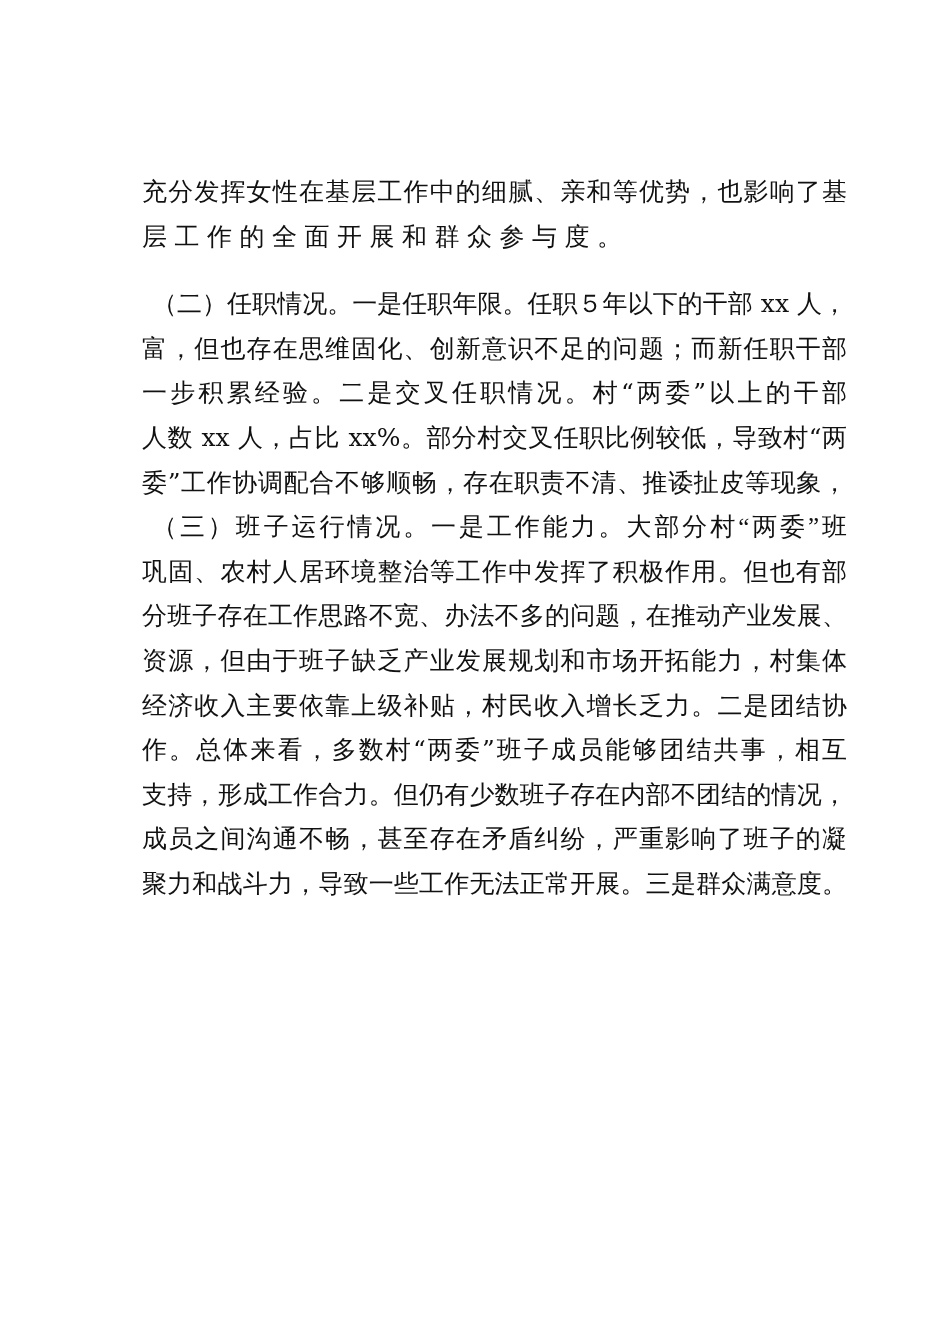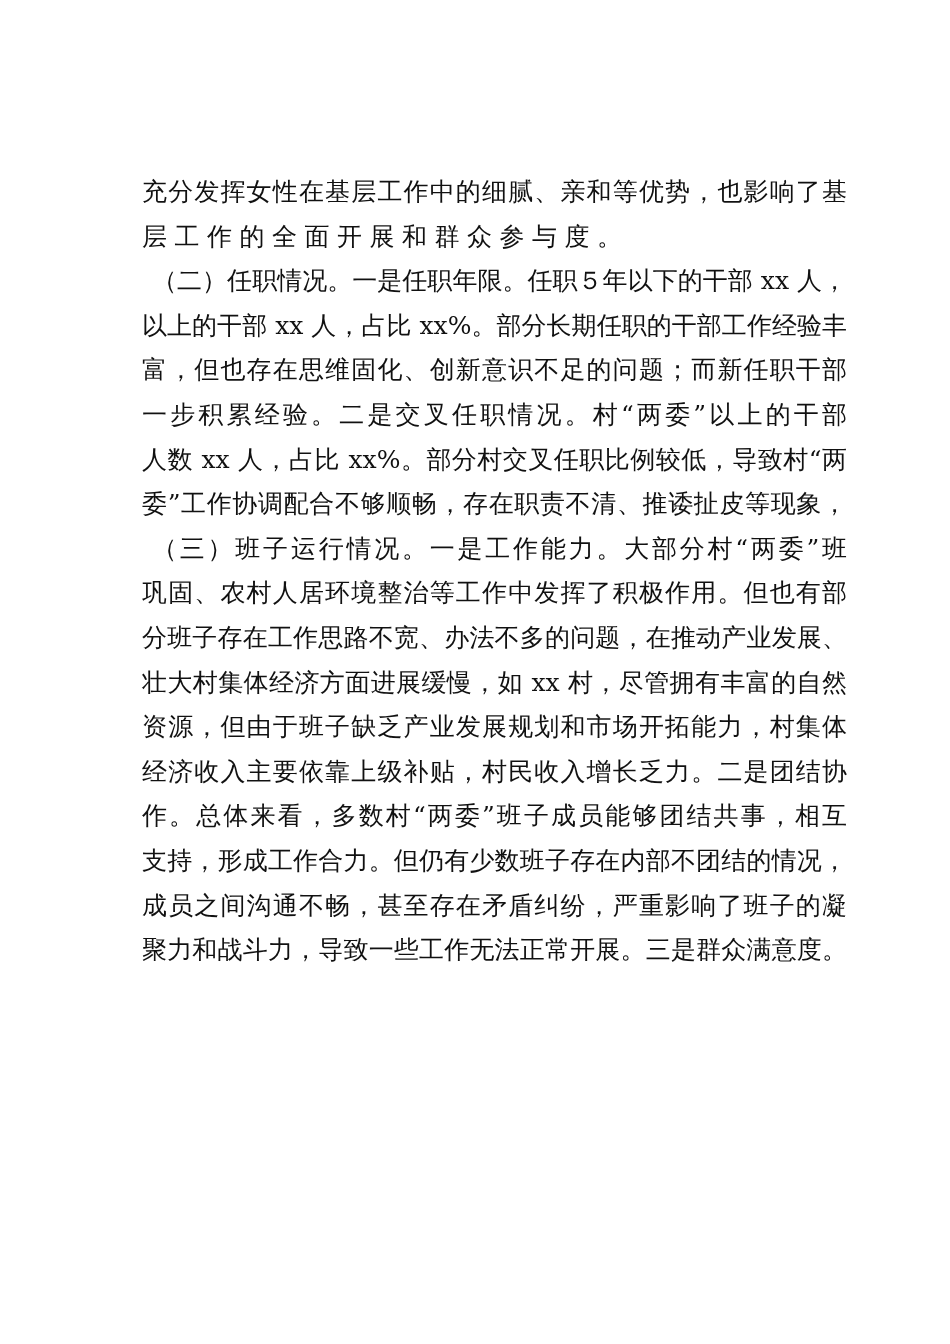--- a/index.html
+++ b/index.html
@@ -49,33 +49,31 @@
 
 <div class="page">
   <div class="content">
 
     <div>
       <span class="line">充分发挥女性在基层工作中的细腻、亲和等优势，也影响了基</span>
       <span class="line last">层工作的全面开展和群众参与度。</span>
     </div>
 
     <div>
-      <span class="line" style="padding-left:10px;width:695px;">（二）任职情况。一是任职年限。任职５年以下的干部 xx 人，</span>
-      <span class="line">以上的干部 xx 人，占比 xx%。部分长期任职的干部工作经验丰</span>
+      <span class="line" style="padding-left:10px;width:695px;margin-top:23px;">（二）任职情况。一是任职年限。任职５年以下的干部 xx 人，</span>
       <span class="line">富，但也存在思维固化、创新意识不足的问题；而新任职干部</span>
       <span class="line">一步积累经验。二是交叉任职情况。村“两委”以上的干部</span>
       <span class="line">人数 xx 人，占比 xx%。部分村交叉任职比例较低，导致村“两</span>
       <span class="line">委”工作协调配合不够顺畅，存在职责不清、推诿扯皮等现象，</span>
     </div>
 
     <div>
-      <span class="line" style="padding-left:10px;width:695px;">（三）班子运行情况。一是工作能力。大部分村“两委”班</span>
+      <span class="line" style="padding-left:10px;width:695px;font-family:Liberation Serif, serif;">（三）班子运行情况。一是工作能力。大部分村“两委”班</span>
       <span class="line">巩固、农村人居环境整治等工作中发挥了积极作用。但也有部</span>
       <span class="line">分班子存在工作思路不宽、办法不多的问题，在推动产业发展、</span>
-      <span class="line">壮大村集体经济方面进展缓慢，如 xx 村，尽管拥有丰富的自然</span>
       <span class="line">资源，但由于班子缺乏产业发展规划和市场开拓能力，村集体</span>
       <span class="line">经济收入主要依靠上级补贴，村民收入增长乏力。二是团结协</span>
       <span class="line">作。总体来看，多数村“两委”班子成员能够团结共事，相互</span>
       <span class="line">支持，形成工作合力。但仍有少数班子存在内部不团结的情况，</span>
       <span class="line">成员之间沟通不畅，甚至存在矛盾纠纷，严重影响了班子的凝</span>
       <span class="line">聚力和战斗力，导致一些工作无法正常开展。三是群众满意度。</span>
     </div>
 
   </div>
 </div>

